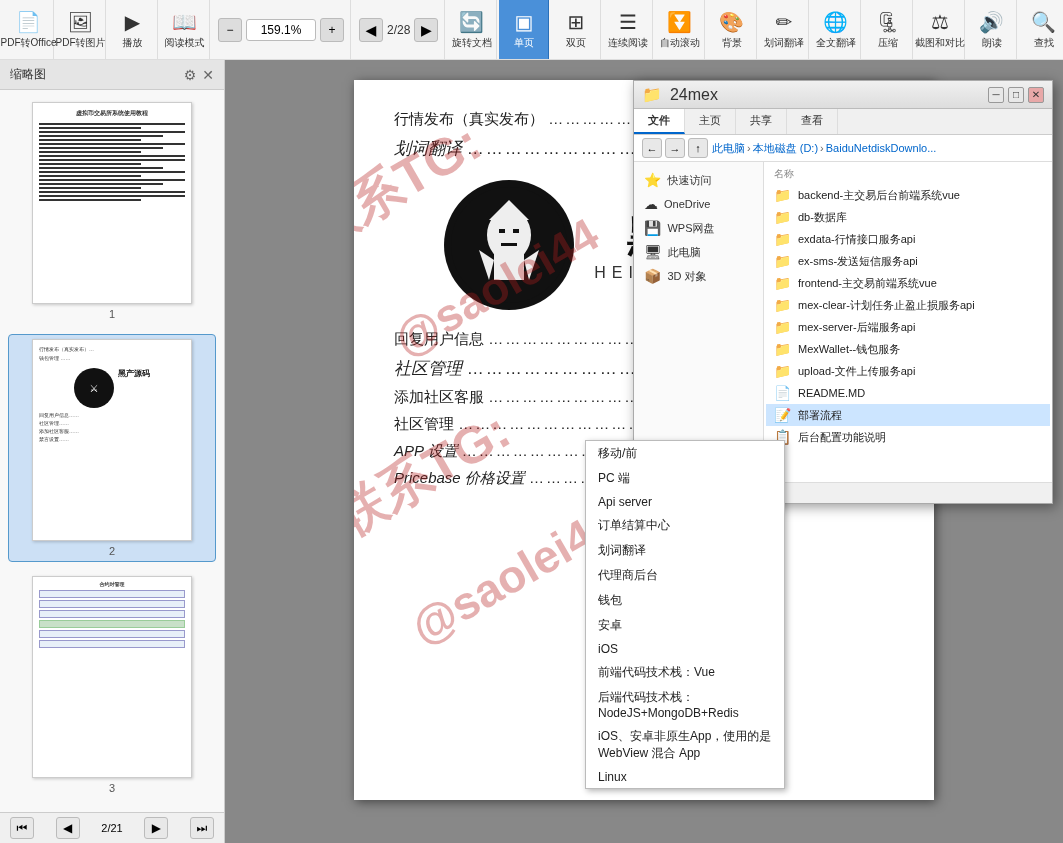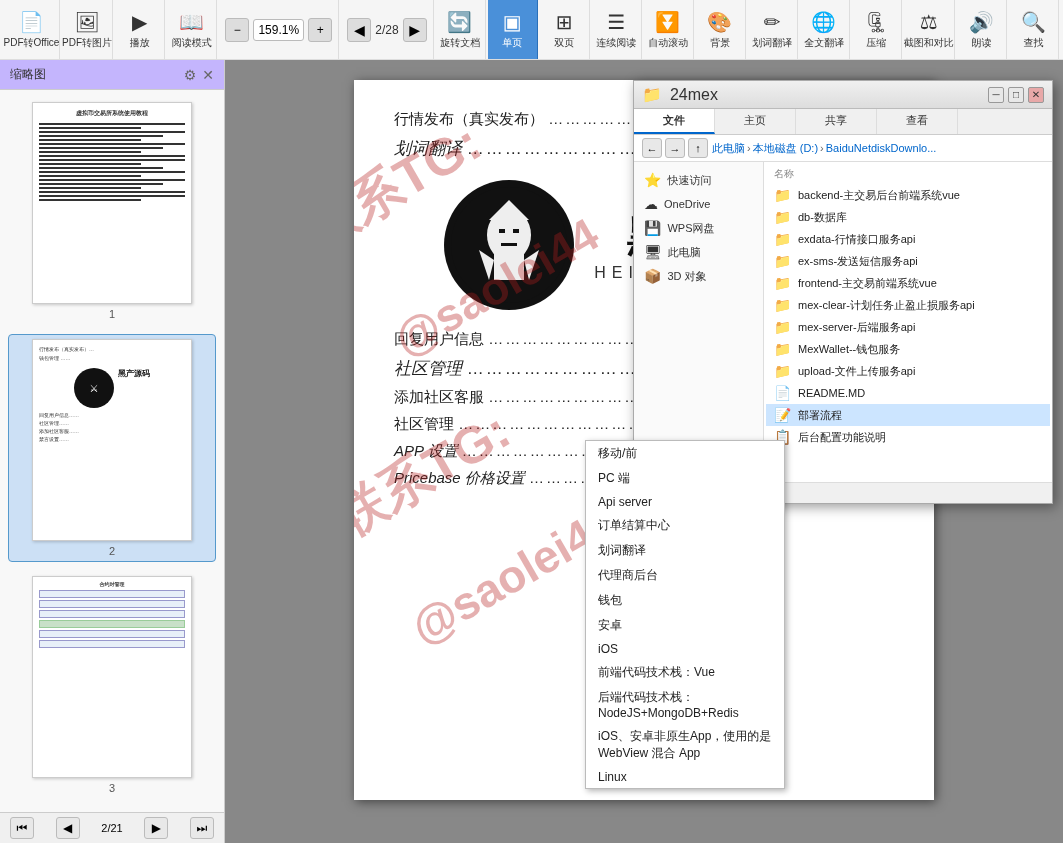--- a/index.html
+++ b/index.html
@@ -44,21 +44,21 @@
     }
     .nav-btn {
       width: 24px; height: 24px;
       background: #ddd;
       border: 1px solid #bbb;
       border-radius: 3px;
       display: flex; align-items: center; justify-content: center;
       cursor: pointer; font-size: 12px;
     }
     .zoom-input {
-      width: 51px; height: 22px;
+      width: 70px; height: 22px;
       border: 1px solid #bbb; border-radius: 3px;
       text-align: center; font-size: 12px;
     }
     .page-nav {
       display: flex; align-items: center; gap: 4px;
       padding: 0 6px; border-right: 1px solid #ddd; height: 100%;
     }
     .page-btn {
       width: 24px; height: 24px;
       background: #ddd; border: 1px solid #bbb; border-radius: 3px;
@@ -79,21 +79,21 @@
     #thumbnail-panel {
       width: 225px;
       background: #f8f8f8;
       border-right: 1px solid #ccc;
       display: flex;
       flex-direction: column;
       overflow: hidden;
     }
     .thumb-header {
       height: 30px;
-      background: #c4b5fd;
+      background: #e5e5e5;
       border-bottom: 1px solid #ccc;
       display: flex;
       align-items: center;
       padding: 0 10px;
       font-size: 12px;
       color: #333;
       justify-content: space-between;
     }
     .thumb-header-icons { display: flex; gap: 6px; }
     .thumb-header-icon { font-size: 14px; cursor: pointer; color: #666; }
@@ -368,21 +368,21 @@
       font-size: 12px;
     }
 
     
     .fm-tabs {
       display: flex;
       background: #f0f0f0;
       border-bottom: 1px solid #ccc;
     }
     .fm-tab {
-      padding: 4px 29px;
+      padding: 4px 14px;
       font-size: 11px;
       cursor: pointer;
       color: #333;
       border-right: 1px solid #ddd;
     }
     .fm-tab.active { background: white; border-bottom: 2px solid #0066cc; font-weight: bold; }
 
     
     .page-nav-bottom {
       display: flex;

